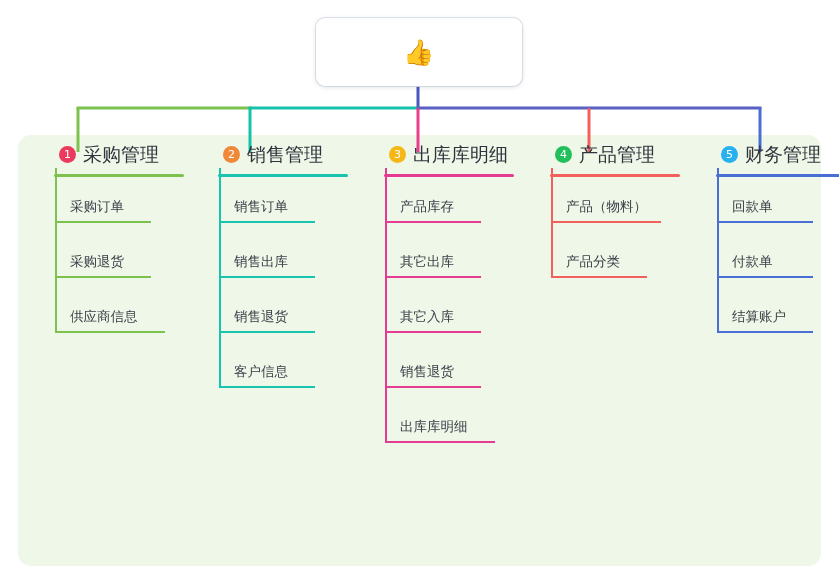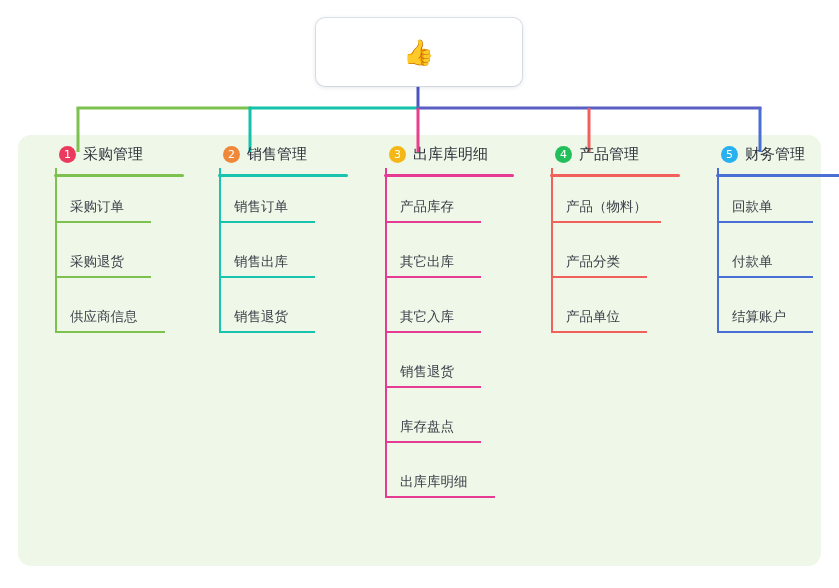--- a/index.html
+++ b/index.html
@@ -109,21 +109,21 @@
     border-radius: 50%;
     color: #ffffff;
     font-size: 11px;
     line-height: 17px;
     text-align: center;
     font-family: "DejaVu Sans", sans-serif;
     flex: 0 0 auto;
     margin-right: 7px;
   }
   .col-title {
-    font-size: 15px;
+    font-size: 19px;
     color: #2f343c;
     white-space: nowrap;
     line-height: 1;
     font-family: Liberation Serif, serif;
   }
   .col-rule {
     position: absolute;
     left: 14px;
     top: 39px;
     height: 3px;
@@ -232,20 +232,25 @@
           <div class="leaf">
             <div class="leaf-spine" style="background: rgb(24, 196, 173);"></div>
             <div class="leaf-rule" style="background: rgb(24, 196, 173); width: 96px;"></div>
             <div class="leaf-label">销售出库</div>
           </div>
           <div class="leaf">
             <div class="leaf-spine" style="background: rgb(24, 196, 173);"></div>
             <div class="leaf-rule" style="background: rgb(24, 196, 173); width: 96px;"></div>
             <div class="leaf-label">销售退货</div>
           </div>
+          <div class="leaf">
+            <div class="leaf-spine" style="background: rgb(24, 196, 173);"></div>
+            <div class="leaf-rule" style="background: rgb(24, 196, 173); width: 96px;"></div>
+            <div class="leaf-label">客户信息</div>
+          </div>
         </div>
       </div>
       <div class="column" style="left: 352px;">
         <div class="col-head">
           <span class="badge" style="background: rgb(245, 183, 21);">3</span>
           <span class="col-title">出库库明细</span>
         </div>
         <div class="col-rule" style="background: rgb(230, 59, 147);"></div>
         <div class="leaves">
           <div class="leaf">
@@ -260,25 +265,20 @@
           </div>
           <div class="leaf">
             <div class="leaf-spine" style="background: rgb(230, 59, 147);"></div>
             <div class="leaf-rule" style="background: rgb(230, 59, 147); width: 96px;"></div>
             <div class="leaf-label">其它入库</div>
           </div>
           <div class="leaf">
             <div class="leaf-spine" style="background: rgb(230, 59, 147);"></div>
             <div class="leaf-rule" style="background: rgb(230, 59, 147); width: 96px;"></div>
             <div class="leaf-label">销售退货</div>
-          </div>
-          <div class="leaf">
-            <div class="leaf-spine" style="background: rgb(230, 59, 147);"></div>
-            <div class="leaf-rule" style="background: rgb(230, 59, 147); width: 96px;"></div>
-            <div class="leaf-label">库存盘点</div>
           </div>
           <div class="leaf">
             <div class="leaf-spine" style="background: rgb(230, 59, 147);"></div>
             <div class="leaf-rule" style="background: rgb(230, 59, 147); width: 110px;"></div>
             <div class="leaf-label">出库库明细</div>
           </div>
         </div>
       </div>
       <div class="column" style="left: 518px;">
         <div class="col-head">
@@ -290,25 +290,20 @@
           <div class="leaf">
             <div class="leaf-spine" style="background: rgb(242, 96, 92);"></div>
             <div class="leaf-rule" style="background: rgb(242, 96, 92); width: 110px;"></div>
             <div class="leaf-label">产品（物料）</div>
           </div>
           <div class="leaf">
             <div class="leaf-spine" style="background: rgb(242, 96, 92);"></div>
             <div class="leaf-rule" style="background: rgb(242, 96, 92); width: 96px;"></div>
             <div class="leaf-label">产品分类</div>
           </div>
-          <div class="leaf">
-            <div class="leaf-spine" style="background: rgb(242, 96, 92);"></div>
-            <div class="leaf-rule" style="background: rgb(242, 96, 92); width: 96px;"></div>
-            <div class="leaf-label">产品单位</div>
-          </div>
         </div>
       </div>
       <div class="column" style="left: 684px;">
         <div class="col-head">
           <span class="badge" style="background: rgb(41, 176, 239);">5</span>
           <span class="col-title">财务管理</span>
         </div>
         <div class="col-rule" style="background: rgb(74, 111, 212);"></div>
         <div class="leaves">
           <div class="leaf">

